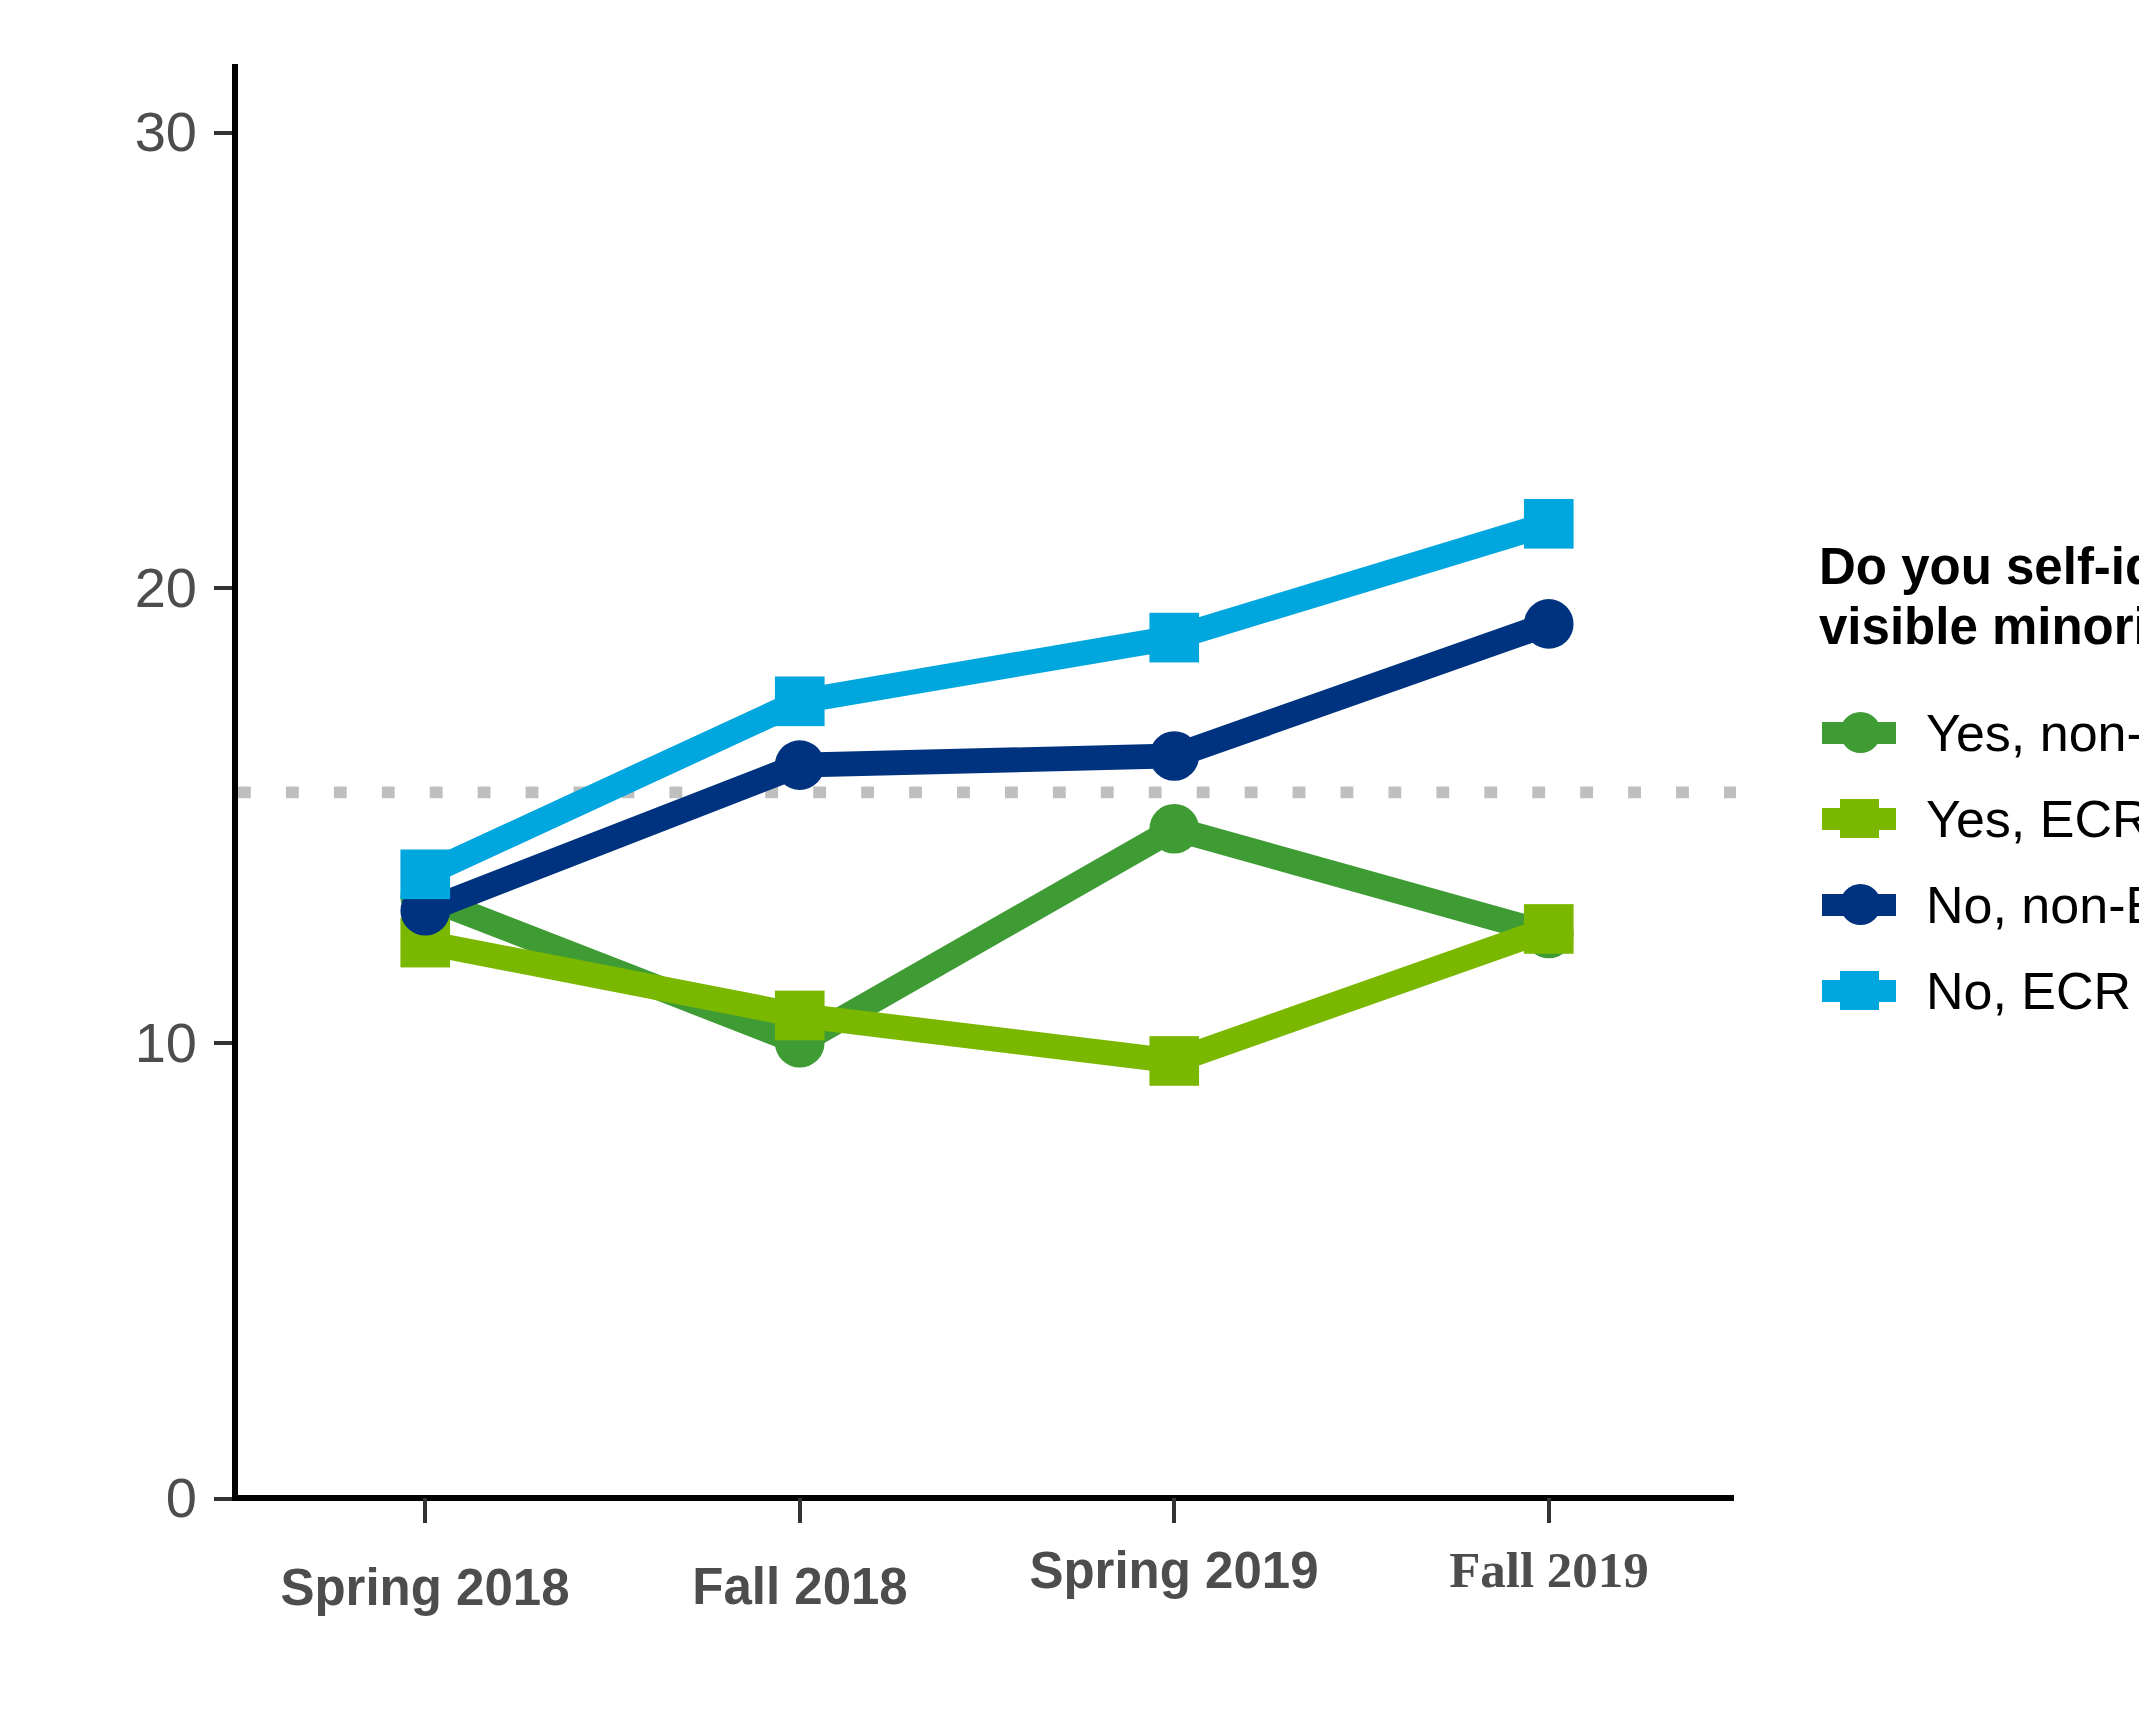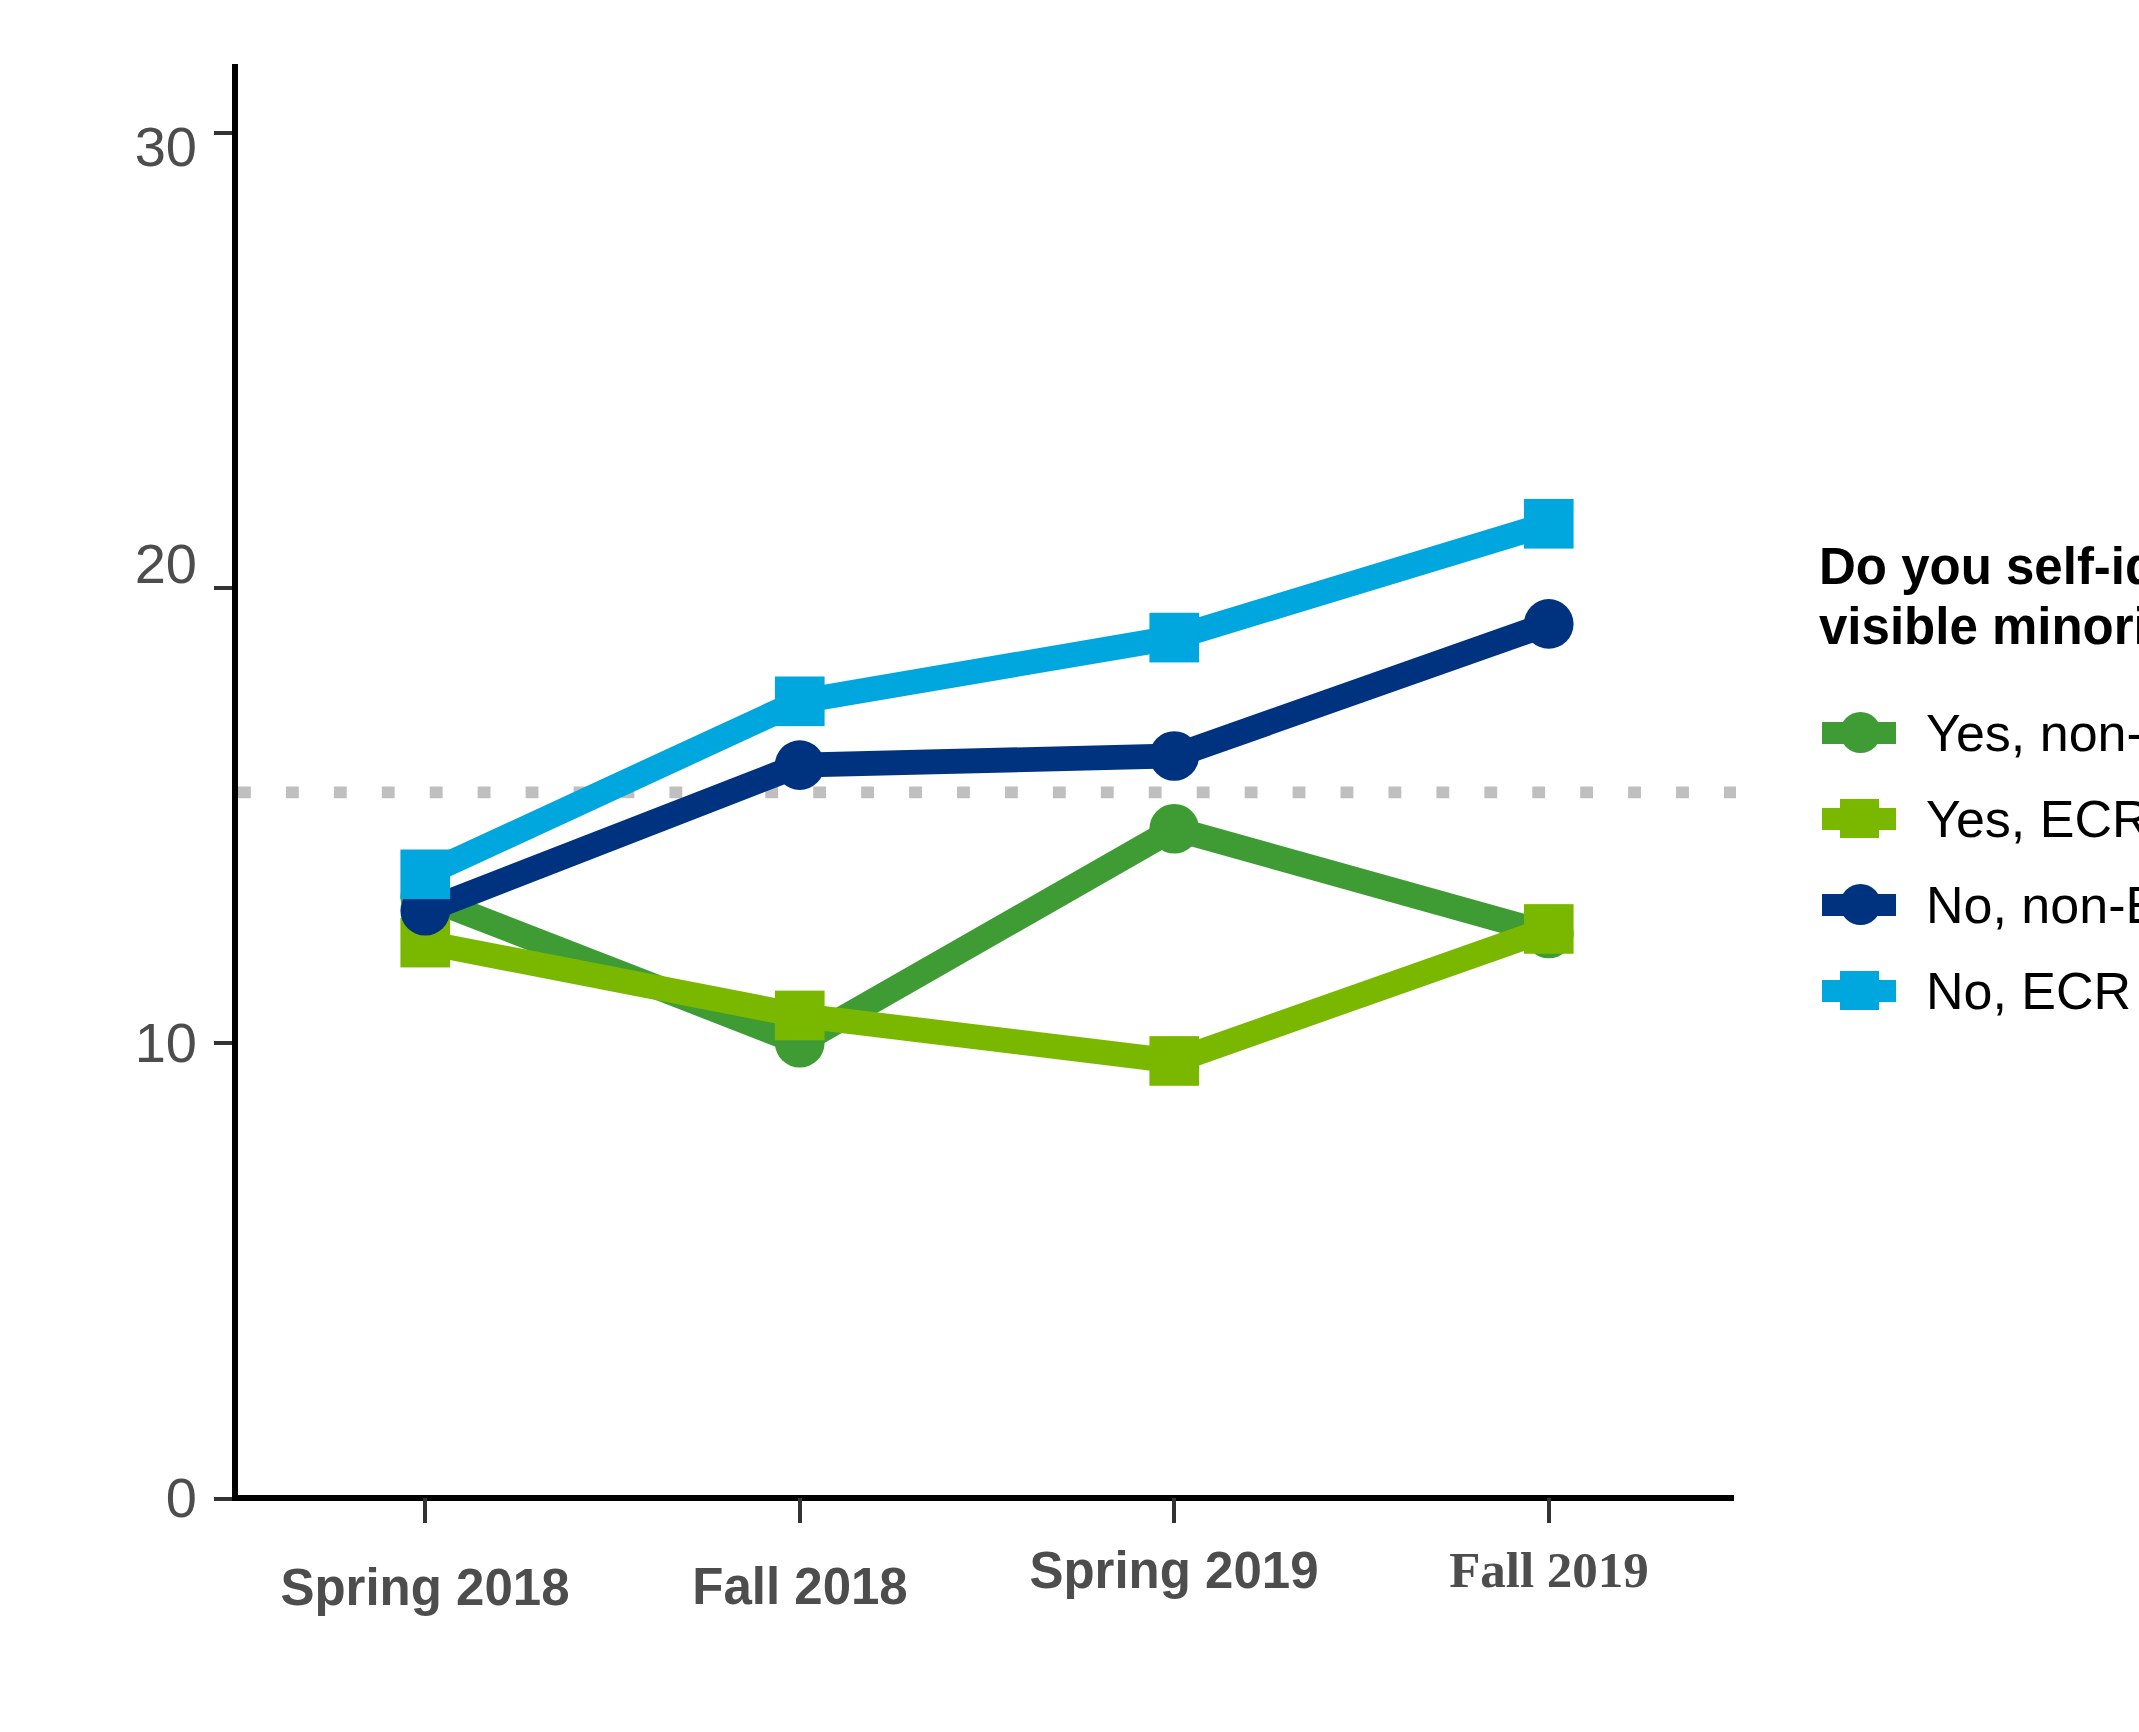--- a/index.html
+++ b/index.html
@@ -178,23 +178,23 @@
   </div>
 
   <div id="y-axis-line"></div>
   <div id="x-axis-line"></div>
 
   <div id="y-ticks">
       <div class="y-tick-label" style="top: 1498px;">0</div>
       <div class="y-tick-mark" style="top: 1497px;"></div>
       <div class="y-tick-label" style="top: 1043px;">10</div>
       <div class="y-tick-mark" style="top: 1041px;"></div>
-      <div class="y-tick-label" style="top: 564px;">20</div>
+      <div class="y-tick-label" style="top: 588px;">20</div>
       <div class="y-tick-mark" style="top: 586px;"></div>
-      <div class="y-tick-label" style="top: 147px;">30</div>
+      <div class="y-tick-label" style="top: 132px;">30</div>
       <div class="y-tick-mark" style="top: 131px;"></div>
     </div>
 
   <div id="x-ticks">
       <div class="x-tick-mark" style="left: 423px;"></div>
       <div class="x-tick-label" style="left: 425px; margin-top: 17px;">Spring 2018</div>
       <div class="x-tick-mark" style="left: 798px;"></div>
       <div class="x-tick-label" style="left: 800px; margin-top: 16px;">Fall 2018</div>
       <div class="x-tick-mark" style="left: 1172px;"></div>
       <div class="x-tick-label" style="left: 1174px;">Spring 2019</div>

